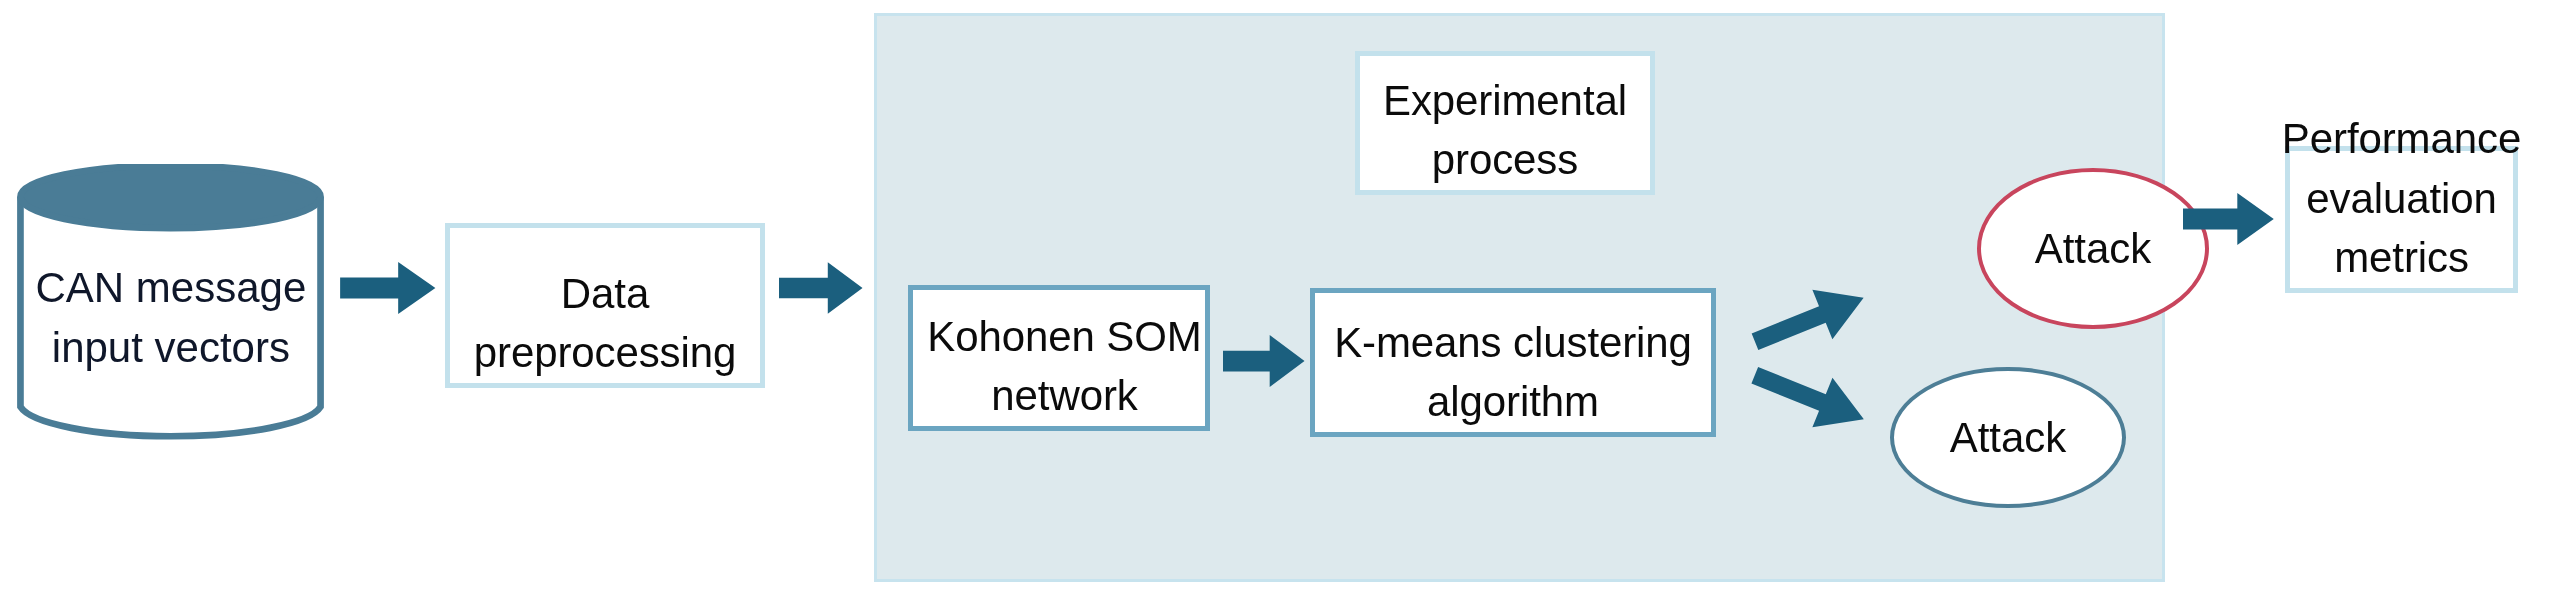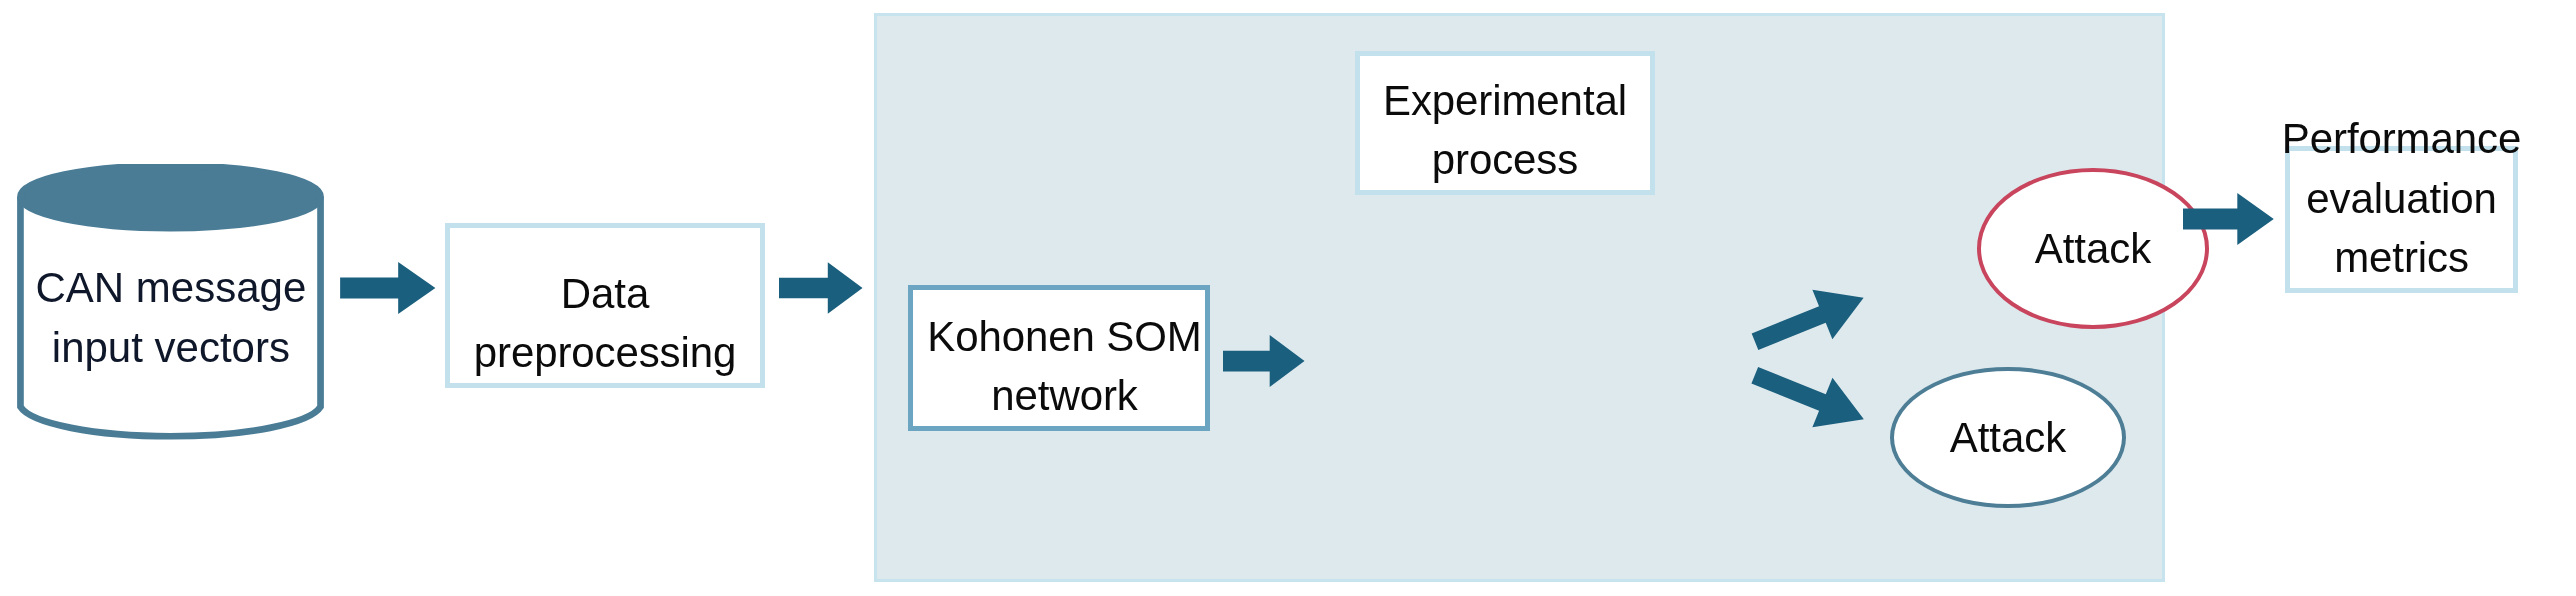--- a/index.html
+++ b/index.html
@@ -159,20 +159,24 @@
     <span class="box-text">Kohonen SOM
 network</span>
   </div>
 
   <div class="arrow" style="left:1223px; top:329px;">
     <svg width="83" height="64" viewBox="0 0 112 86">
       <path d="M0 29 L63 29 L63 8 L110 43 L63 78 L63 57 L0 57 Z" fill="#1b5f7e"></path>
     </svg>
   </div>
 
+  <div class="box box-mid" id="box-kmeans">
+    <span class="box-text">K-means clustering
+algorithm</span>
+  </div>
 
   <div class="arrow" style="left:1743px; top:275px;">
     <svg width="134" height="89" viewBox="0 0 180 120">
       <g transform="rotate(-22 90 60)">
         <path d="M10 48 L108 48 L108 24 L168 60 L108 96 L108 72 L10 72 Z" fill="#1b5f7e"></path>
       </g>
     </svg>
   </div>
 
   <div class="arrow" style="left:1743px; top:349px;">

